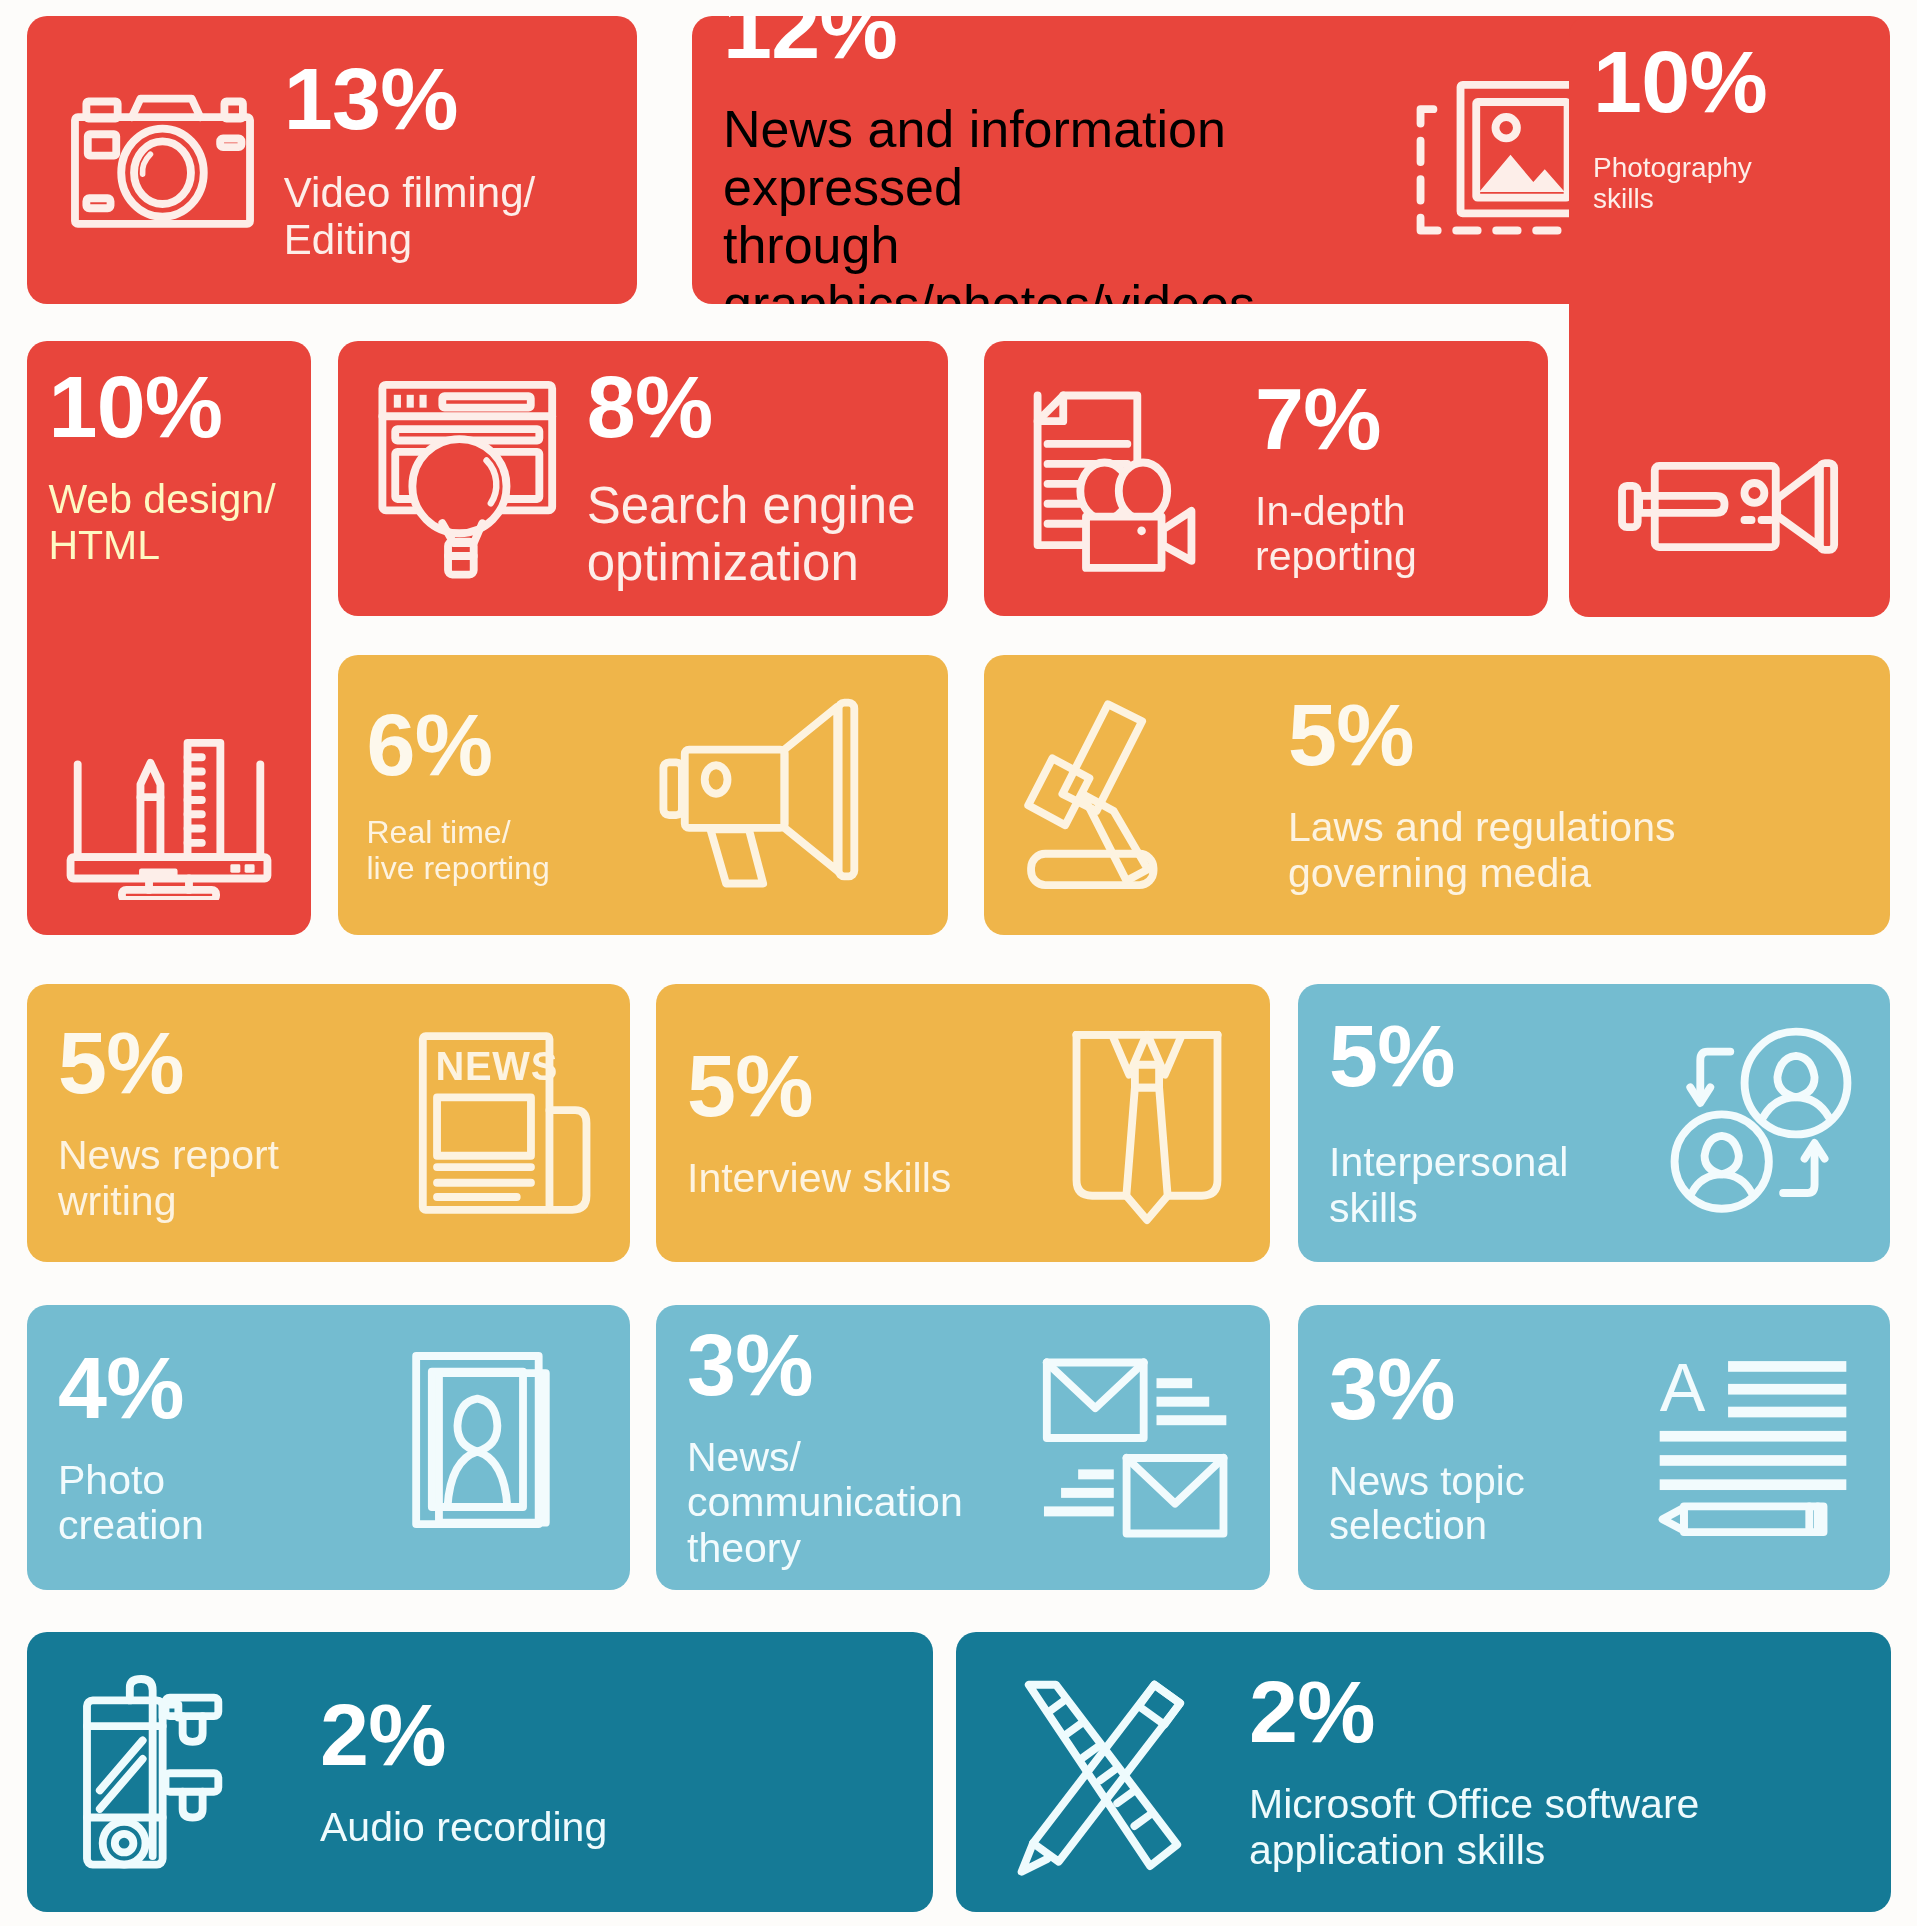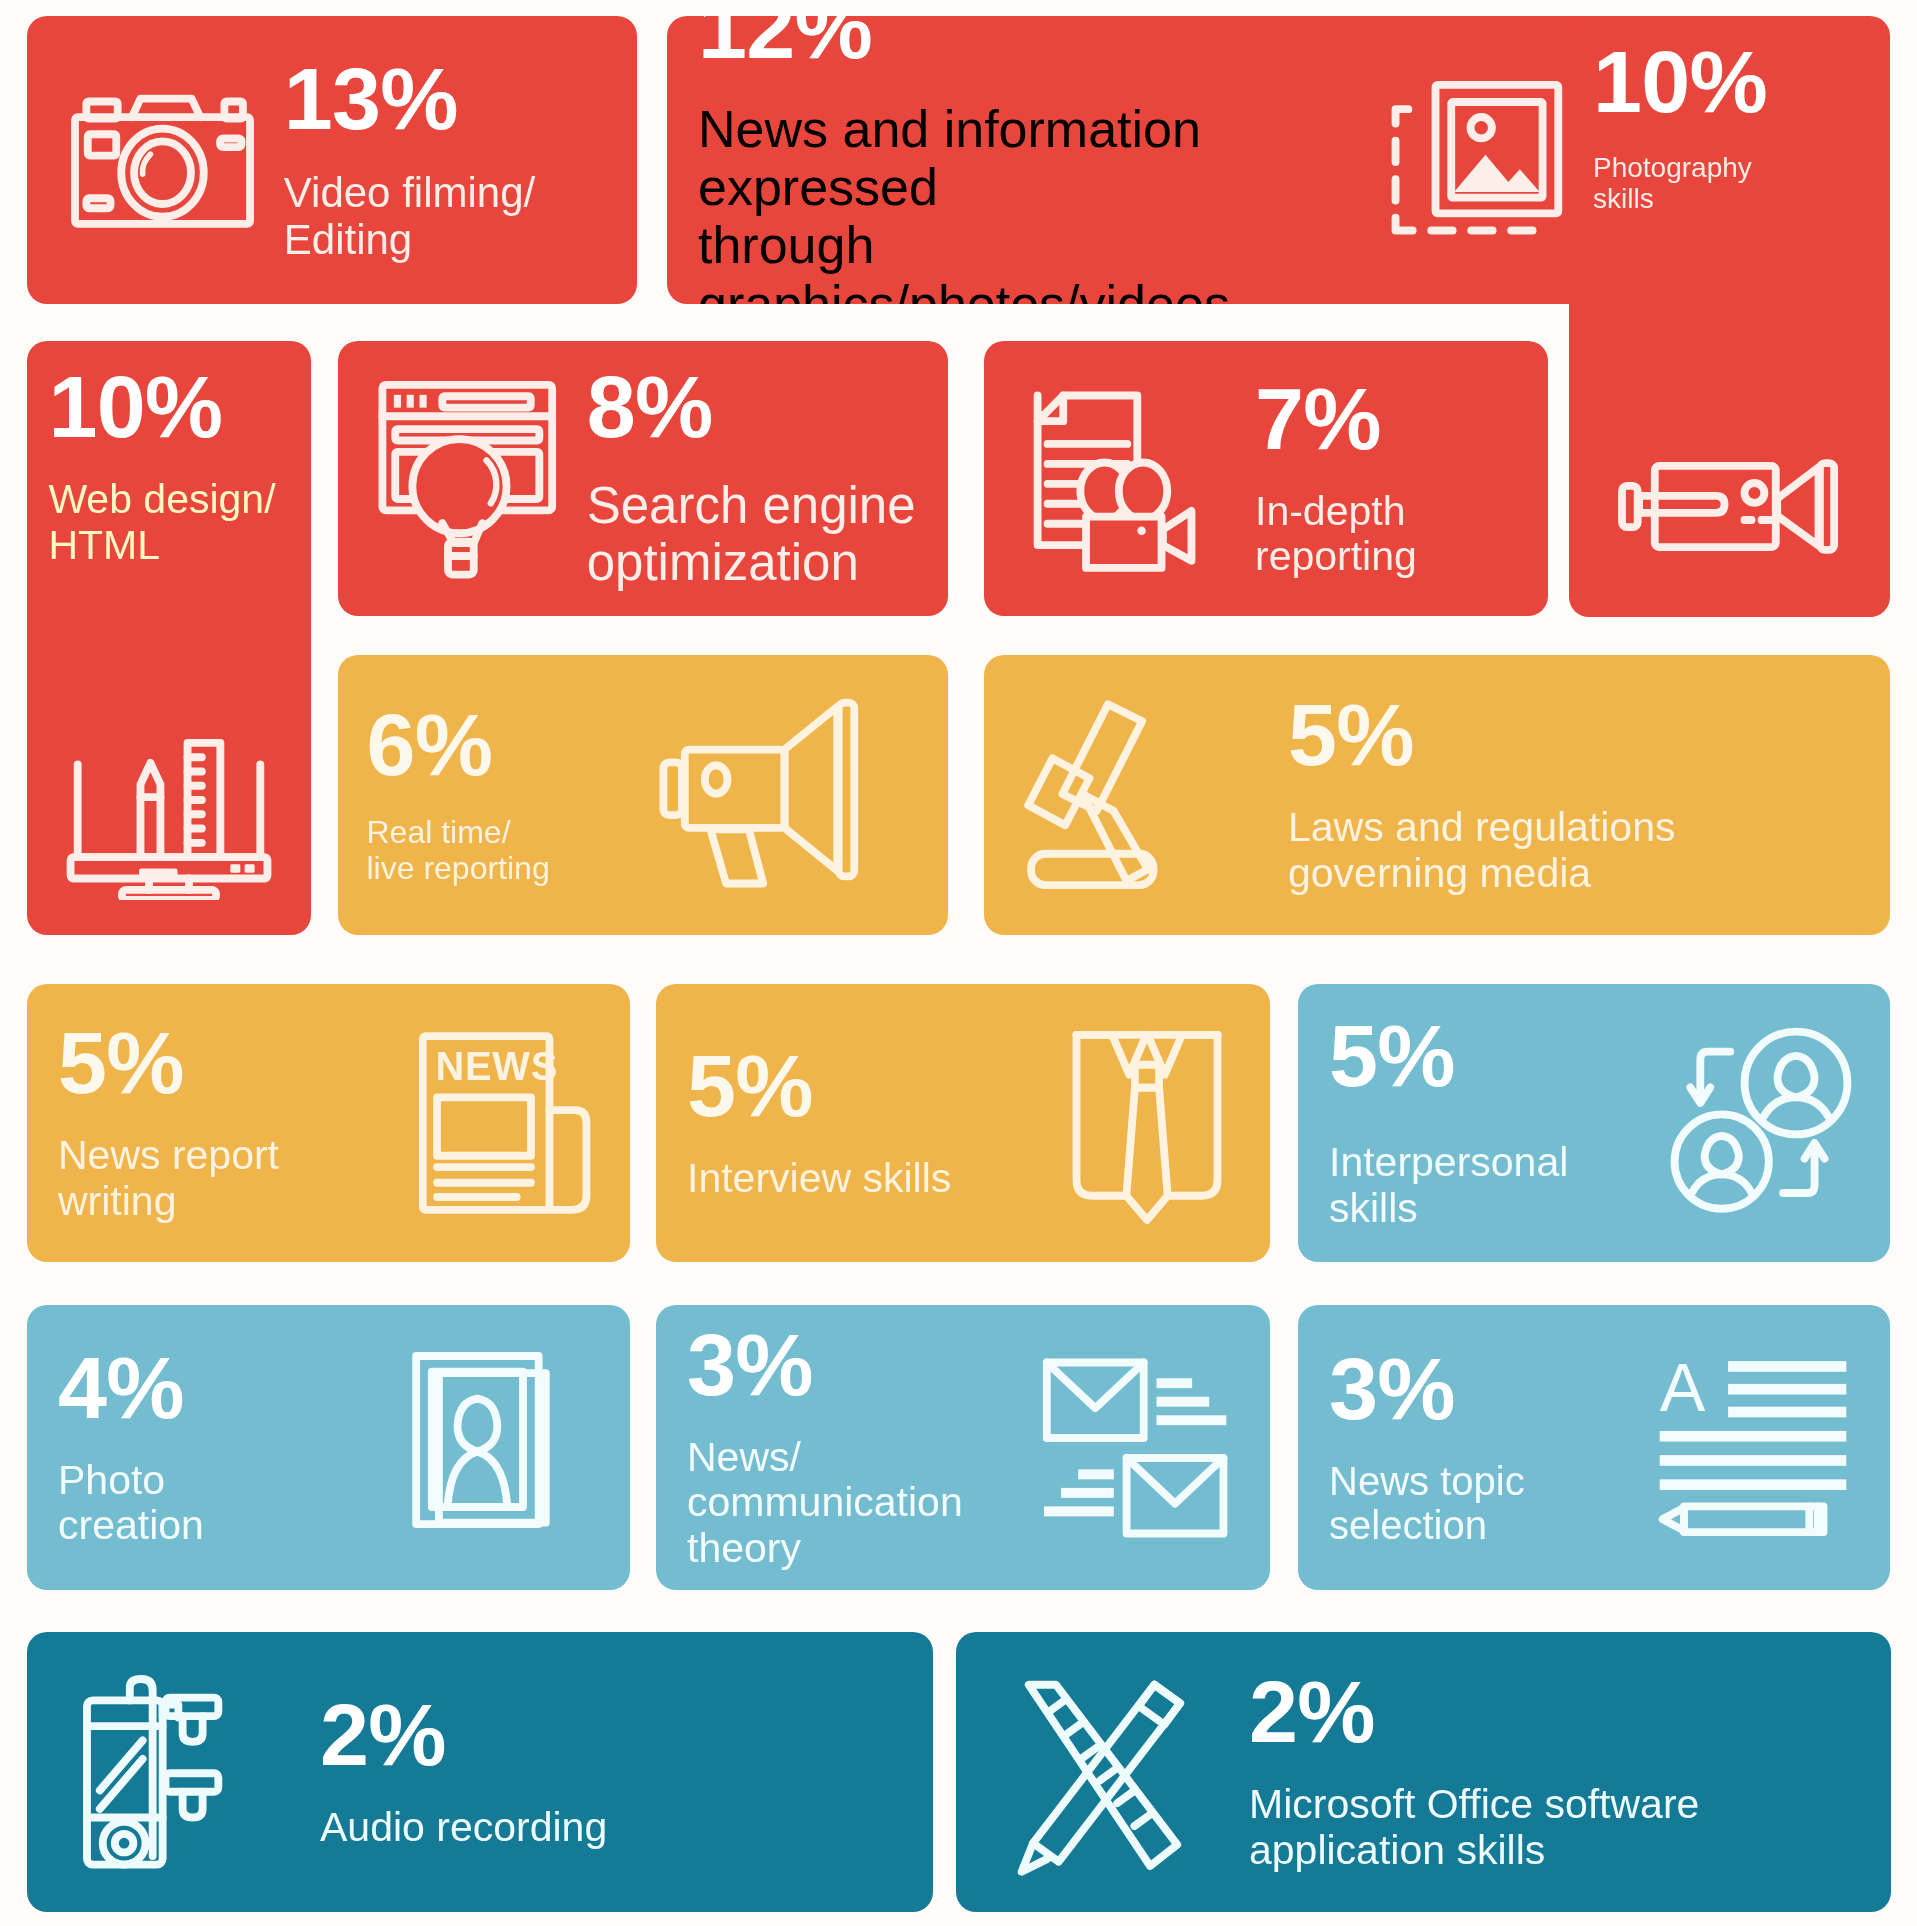--- a/index.html
+++ b/index.html
@@ -51,21 +51,21 @@
       <rect x="28" y="162" width="34" height="14" rx="4"></rect>
     </svg>
   </span>
   <span class="txtblk" style="margin-left:14.3px;">
     <span class="pct" style="font-size:88px;color:#ffffff;">13%</span>
     <span class="lbl" style="font-size:42px;color:#fdeee9;margin-top:4.3px;">Video filming/
 Editing</span>
   </span>
 </div>
 
-<div class="card" style="left:667px;top:15.7px;width:941px;height:288px;background:#e8453c;padding:0 31px;">
+<div class="card" style="left:692px;top:15.7px;width:941px;height:288px;background:#e8453c;padding:0 31px;">
   <span class="txtblk" style="flex:1;">
     <span class="pct" style="font-size:88px;color:#ffffff;">12%</span>
     <span class="lbl" style="font-size:52px;color:#000000;margin-top:6px;">News and information expressed
 through graphics/photos/videos</span>
   </span>
   <span class="iconwrap" style="width:214px;height:178px;">
     <svg width="207" height="175" viewBox="0 0 290 245" fill="none" stroke="#fdeee9" stroke-width="11" stroke-linejoin="round" stroke-linecap="round">
       <path d="M58 52 L40 52 L40 72" stroke-dasharray="0"></path>
       <path d="M40 96 L40 126 M40 150 L40 180 M40 204 L40 222 L64 222 M90 222 L120 222 M146 222 L176 222 M202 222 L232 222"></path>
       <rect x="96" y="18" width="172" height="180" rx="3"></rect>

